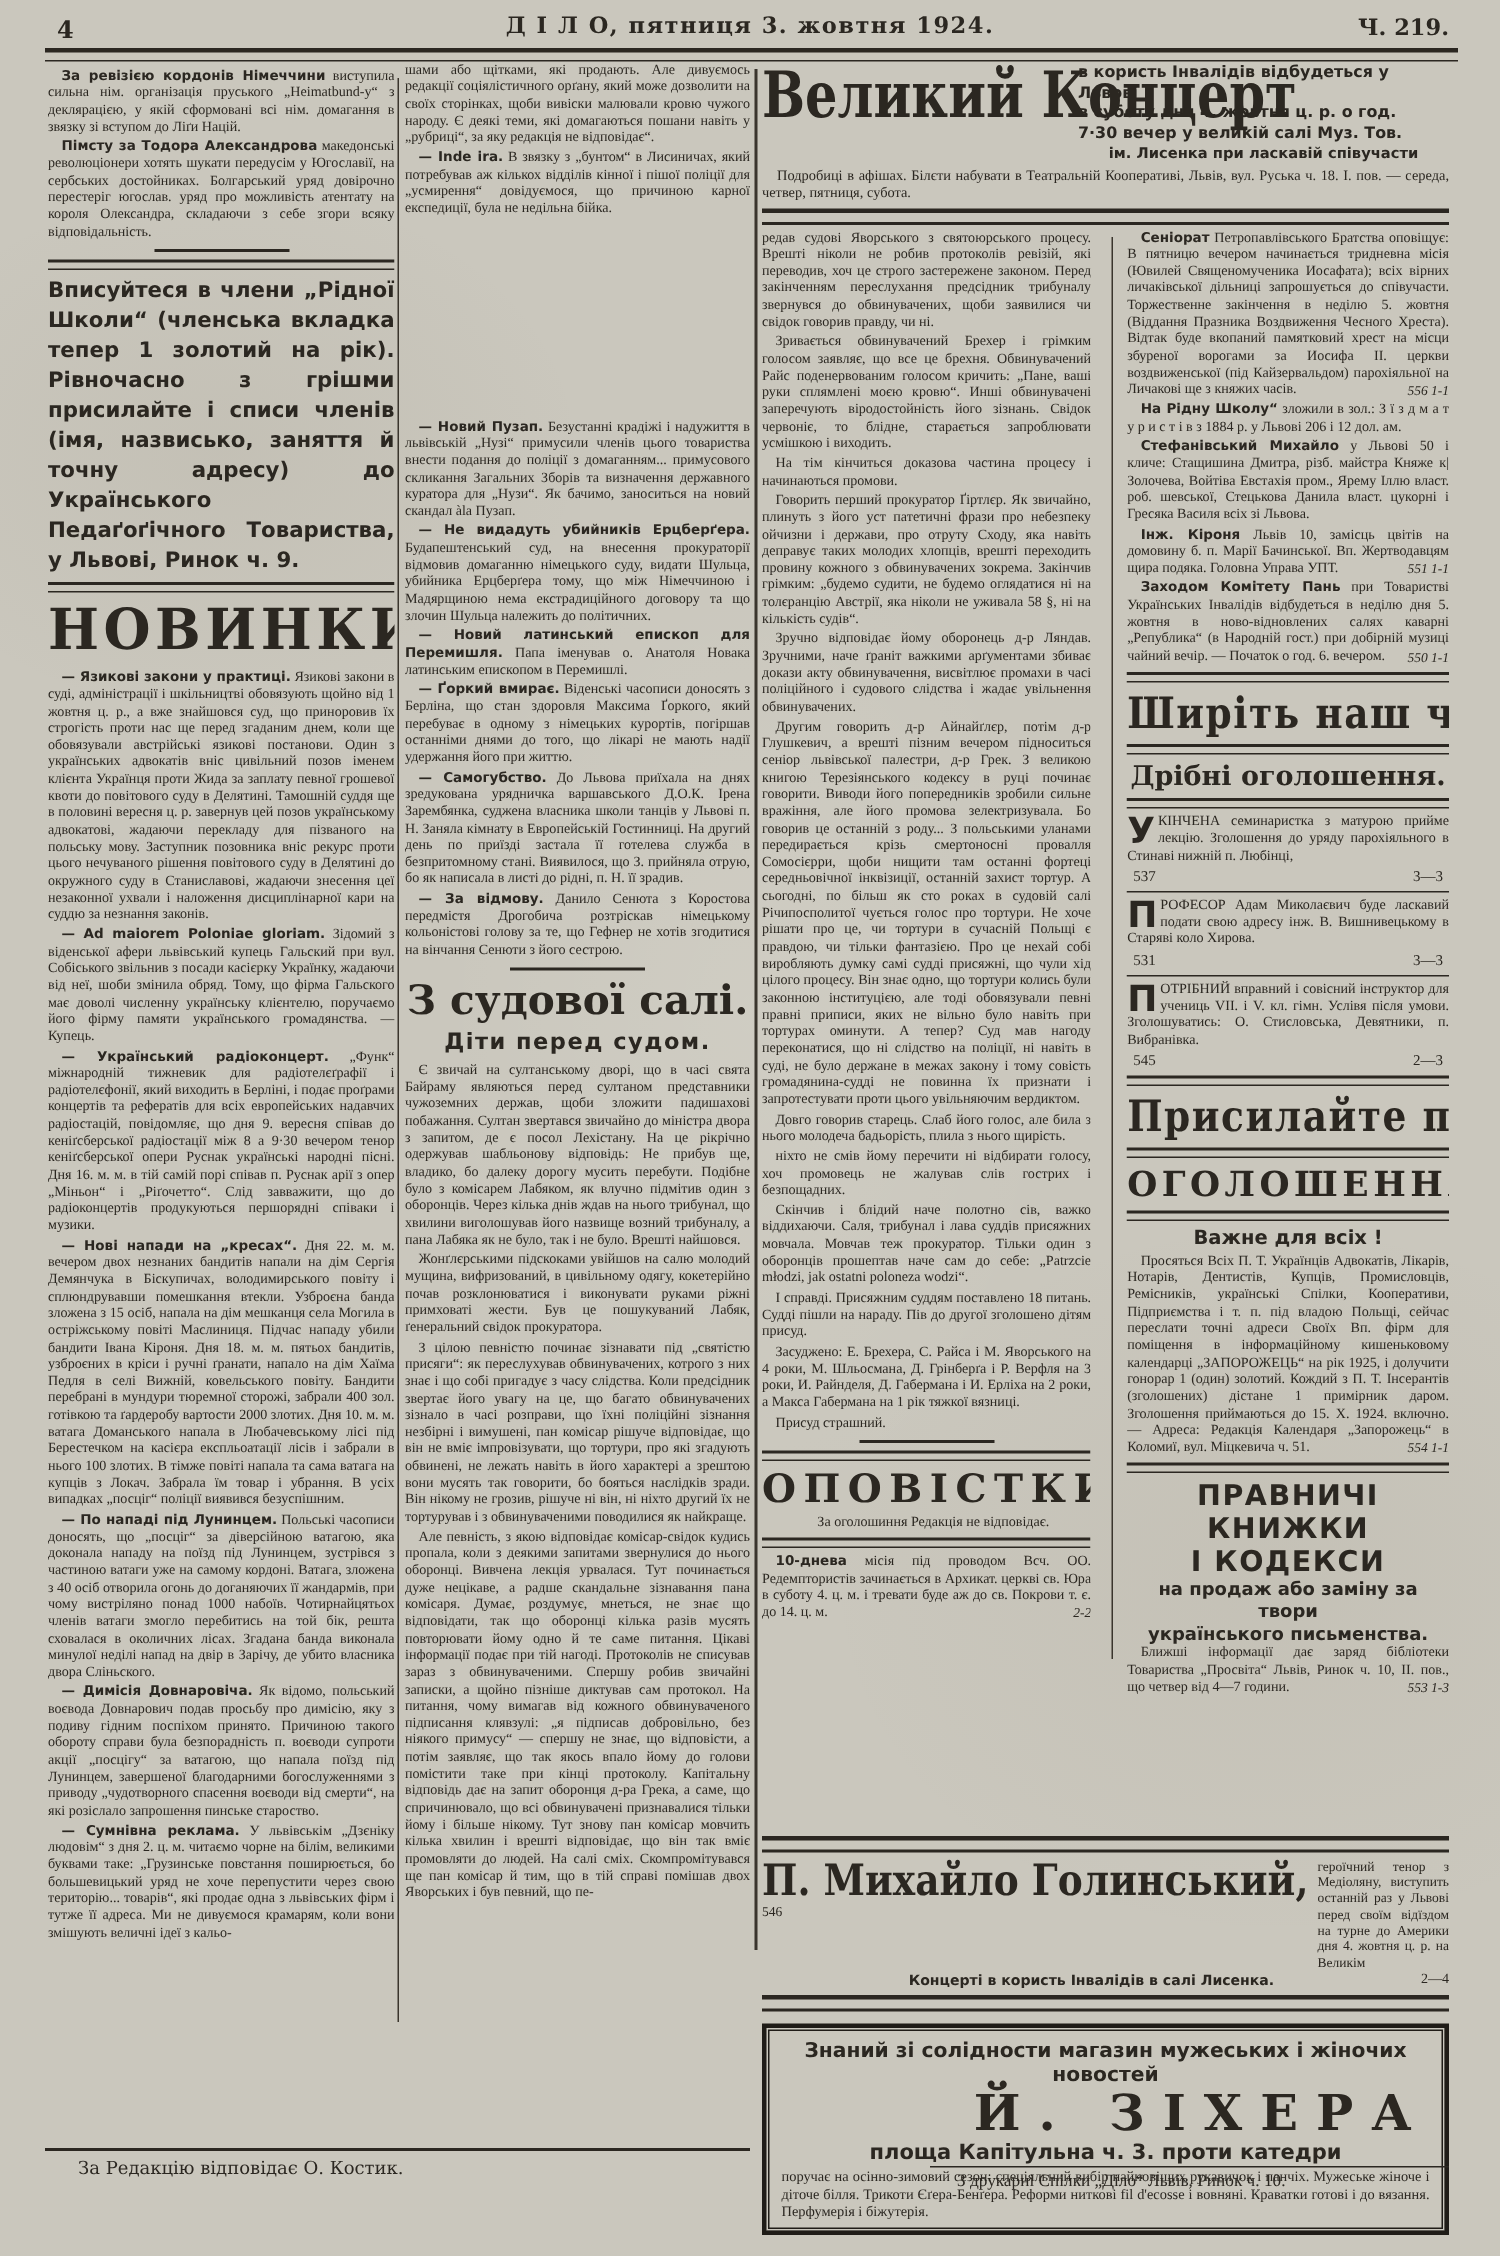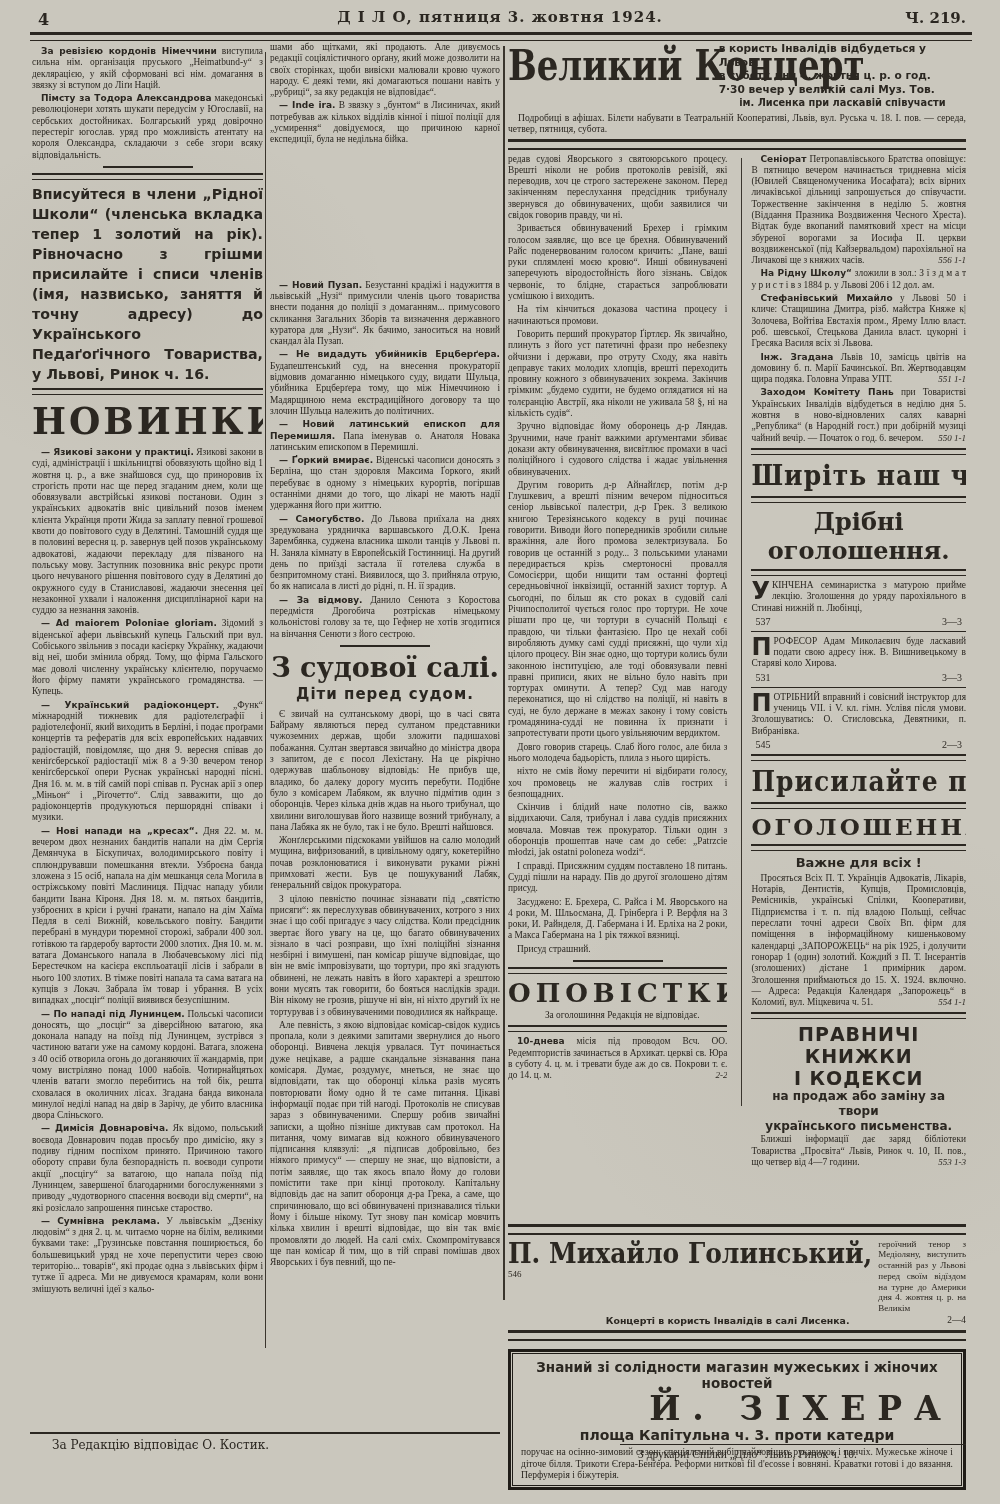--- a/index.html
+++ b/index.html
@@ -35,21 +35,21 @@
   .rule2{height:4px;border-top:2px solid #2b2721;border-bottom:1px solid #2b2721;margin:4px 0;}
   .shortrule{width:90px;margin:5px auto;border-top:2px solid #2b2721;}
   
   .joinbox{font-family:"DejaVu Sans",sans-serif;font-weight:bold;font-size:14.2px;line-height:20px;text-align:justify;margin:4px 0;}
   .novynky{font-family:"DejaVu Serif",serif;font-weight:bold;font-size:36px;letter-spacing:3px;text-align:center;margin:4px 0 6px;transform:scaleY(1.05);}
   .gap{height:132px;}
   .court-t{font-family:"DejaVu Serif",serif;font-weight:bold;font-size:27px;text-align:center;margin:4px 0 2px;}
   .court-s{font-family:"DejaVu Sans",sans-serif;font-weight:bold;font-size:15px;text-align:center;letter-spacing:1px;margin-bottom:6px;}
   .opov{font-family:"DejaVu Serif",serif;font-weight:bold;font-size:26px;letter-spacing:5px;text-align:center;margin:2px 0;}
   .banner{font-family:"DejaVu Serif",serif;font-weight:bold;font-size:25px;letter-spacing:1px;text-align:center;padding:2px 0;transform:scaleY(1.15);white-space:nowrap;}
-  .cls-t{font-family:"DejaVu Serif",serif;font-weight:bold;font-size:24px;text-align:center;margin:2px 0;}
+  .cls-t{font-family:"DejaVu Serif",serif;font-weight:bold;font-size:18px;text-align:center;margin:2px 0;}
   .oh-t{font-family:"DejaVu Serif",serif;font-weight:bold;font-size:23px;letter-spacing:3px;text-align:center;margin:3px 0;}
   .vz-t{font-family:"DejaVu Sans",sans-serif;font-weight:bold;font-size:13px;text-align:center;margin:3px 0;}
   .kn-t{font-family:"DejaVu Sans",sans-serif;font-weight:bold;font-size:19px;letter-spacing:1px;text-align:center;line-height:22px;}
   .kn-s{font-family:"DejaVu Sans",sans-serif;font-weight:bold;font-size:12px;text-align:center;line-height:15px;}
   .drop{float:left;font-family:"DejaVu Sans",sans-serif;font-weight:bold;font-size:24px;line-height:20px;margin:1px 2px 0 0;}
   .clsrow{display:flex;justify-content:space-between;font-size:10px;padding:0 4px;}
   
   .concert{margin-bottom:2px;}
   .con-top{display:flex;align-items:flex-start;}
   .con-name{width:46%;font-family:"DejaVu Serif",serif;font-weight:bold;font-size:34px;line-height:36px;transform:scaleY(1.25);transform-origin:top left;letter-spacing:0px;white-space:nowrap;}
@@ -93,21 +93,21 @@
 
   <div class="vr" style="left:265px;top:52px;height:1296px;"></div>
   <div class="vr" style="left:503px;top:46px;height:1254px;width:2px;"></div>
   <div class="vr" style="left:741px;top:158px;height:948px;"></div>
 
   <div class="col" id="c1">
     <p class="t"><span class="ld">За ревізією кордонів Німеччини</span><span> виступила сильна нім. організація пруського „Heimatbund-у“ з деклярацією, у якій сформовані всі нім. домагання в звязку зі вступом до Ліґи Націй.</span></p>
     <p class="t"><span class="ld">Пімсту за Тодора Александрова</span><span> македонські революціонери хотять шукати передусім у Югославії, на сербських достойниках. Болгарський уряд довірочно перестеріг югослав. уряд про можливість атентату на короля Олександра, складаючи з себе згори всяку відповідальність.</span></p>
     <div class="shortrule"></div>
     <div class="rule2"></div>
-    <p class="joinbox">Вписуйтеся в члени „Рідної Школи“ (членська вкладка тепер 1 золотий на рік). Рівночасно з грішми присилайте і списи членів (імя, назвисько, заняття й точну адресу) до Українського Педаґоґічного Товариства, у Львові, Ринок ч. 16.</p>
+    <p class="joinbox">Вписуйтеся в члени „Рідної Школи“ (членська вкладка тепер 1 золотий на рік). Рівночасно з грішми присилайте і списи членів (імя, назвисько, заняття й точну адресу) до Українського Педаґоґічного Товариства, у Львові, Ринок ч. 9.</p>
     <div class="rule2"></div>
     <div class="novynky">НОВИНКИ.</div>
     <p class="t"><span class="ld">— Язикові закони у практиці.</span><span> Язикові закони в суді, адміністрації і шкільництві обовязують щойно від 1 жовтня ц. р., а вже знайшовся суд, що приноровив їх строгість проти нас ще перед згаданим днем, коли ще обовязували австрійські язикові постанови. Один з українських адвокатів вніс цивільний позов іменем клієнта Українця проти Жида за заплату певної грошевої квоти до повітового суду в Делятині. Тамошній суддя ще в половині вересня ц. р. завернув цей позов українському адвокатові, жадаючи перекладу для пізваного на польську мову. Заступник позовника вніс рекурс проти цього нечуваного рішення повітового суду в Делятині до окружного суду в Станиславові, жадаючи знесення цеї незаконної ухвали і наложення дисциплінарної кари на суддю за незнання законів.</span></p>
     <p class="t"><span class="ld">— Ad maiorem Poloniae gloriam.</span><span> Зідомий з віденської афери львівський купець Гальский при вул. Собіського звільнив з посади касієрку Українку, жадаючи від неї, шоби змінила обряд. Тому, що фірма Гальского має доволі численну українську клієнтелю, поручаємо його фірму памяти українського громадянства. — Купець.</span></p>
     <p class="t"><span class="ld">— Український радіоконцерт.</span><span> „Функ“ міжнародній тижневик для радіотелєґрафії і радіотелєфонії, який виходить в Берліні, і подає проґрами концертів та рефератів для всіх европейських надавчих радіостацій, повідомляє, що дня 9. вересня співав до кеніґсберської радіостації між 8 а 9·30 вечером тенор кеніґсберської опери Руснак українські народні пісні. Дня 16. м. м. в тій самій порі співав п. Руснак арії з опер „Міньон“ і „Ріґочетто“. Слід завважити, що до радіоконцертів продукуються першорядні співаки і музики.</span></p>
     <p class="t"><span class="ld">— Нові напади на „кресах“.</span><span> Дня 22. м. м. вечером двох незнаних бандитів напали на дім Сергія Демянчука в Біскупичах, володимирського повіту і сплюндрувавши помешкання втекли. Узброєна банда зложена з 15 осіб, напала на дім мешканця села Могила в остріжському повіті Маслиниця. Підчас нападу убили бандити Івана Кіроня. Дня 18. м. м. пятьох бандитів, узброєних в кріси і ручні ґранати, напало на дім Хаїма Педля в селі Вижній, ковельського повіту. Бандити перебрані в мундури тюремної сторожі, забрали 400 зол. готівкою та ґардеробу вартости 2000 злотих. Дня 10. м. м. ватага Доманського напала в Любачевському лісі під Берестечком на касієра експльоатації лісів і забрали в нього 100 злотих. В тімже повіті напала та сама ватага на купців з Локач. Забрала їм товар і убрання. В усіх випадках „посціг“ поліції виявився безуспішним.</span></p>
     <p class="t"><span class="ld">— По нападі під Лунинцем.</span><span> Польські часописи доносять, що „посціг“ за діверсійною ватагою, яка доконала нападу на поїзд під Лунинцем, зустрівся з частиною ватаги уже на самому кордоні. Ватага, зложена з 40 осіб отворила огонь до доганяючих її жандармів, при чому вистріляно понад 1000 набоїв. Чотирнайцятьох членів ватаги змогло перебитись на той бік, решта сховалася в околичних лісах. Згадана банда виконала минулої неділі напад на двір в Зарічу, де убито власника двора Сліньского.</span></p>
     <p class="t"><span class="ld">— Димісія Довнаровіча.</span><span> Як відомо, польський воєвода Довнарович подав просьбу про димісію, яку з подиву гідним поспіхом принято. Причиною такого обороту справи була безпорадність п. воєводи супроти акції „посцігу“ за ватагою, що напала поїзд під Лунинцем, завершеної благодарними богослуженнями з приводу „чудотворного спасення воєводи від смерти“, на які розіслало запрошення пинське староство.</span></p>
     <p class="t"><span class="ld">— Сумнівна реклама.</span><span> У львівськім „Дзєніку людовім“ з дня 2. ц. м. читаємо чорне на білім, великими буквами таке: „Грузинське повстання поширюється, бо большевицький уряд не хоче перепустити через свою територію... товарів“, які продає одна з львівських фірм і тутже її адреса. Ми не дивуємося крамарям, коли вони змішують величні ідеї з кальо-</span></p>
   </div>
@@ -167,21 +167,21 @@
         <div class="opov">ОПОВІСТКИ.</div>
         <p class="t center">За оголошиння Редакція не відповідає.</p>
         <div class="rule2"></div>
         <p class="t"><span class="ld">10-днева</span><span> місія під проводом Всч. ОО. Редемптористів зачинається в Архикат. церкві св. Юра в суботу 4. ц. м. і тревати буде аж до св. Покрови т. є. до 14. ц. м.</span><span class="mk">2-2</span></p>
       </div>
 
       <div id="c4">
         <p class="t"><span class="ld">Сеніорат</span><span> Петропавлівського Братства оповіщує: В пятницю вечером начинається тридневна місія (Ювилей Священомученика Иосафата); всіх вірних личаківської дільниці запрошується до співучасти. Торжественне закінчення в неділю 5. жовтня (Віддання Празника Воздвиження Чесного Хреста). Відтак буде вкопаний памятковий хрест на місци збуреної ворогами за Иосифа II. церкви воздвиженської (під Кайзервальдом) парохіяльної на Личакові ще з княжих часів.</span><span class="mk">556 1-1</span></p>
         <p class="t"><span class="ld">На Рідну Школу“</span><span> зложили в зол.: З ї з д  м а т у р и с т і в  з 1884 р. у Львові 206 і 12 дол. ам.</span></p>
         <p class="t"><span class="ld">Стефанівський Михайло</span><span> у Львові 50 і кличе: Стащишина Дмитра, різб. майстра Княже к|Золочева, Войтіва Евстахія пром., Ярему Іллю власт. роб. шевської, Стецькова Данила власт. цукорні і Гресяка Василя всіх зі Львова.</span></p>
-        <p class="t"><span class="ld">Інж. Згадана</span><span> Львів 10, замісць цвітів на домовину б. п. Марії Бачинської. Вп. Жертводавцям щира подяка. Головна Управа УПТ.</span><span class="mk">551 1-1</span></p>
+        <p class="t"><span class="ld">Інж. Кіроня</span><span> Львів 10, замісць цвітів на домовину б. п. Марії Бачинської. Вп. Жертводавцям щира подяка. Головна Управа УПТ.</span><span class="mk">551 1-1</span></p>
         <p class="t"><span class="ld">Заходом Комітету Пань</span><span> при Товаристві Українських Інвалідів відбудеться в неділю дня 5. жовтня в ново-відновлених салях каварні „Република“ (в Народній гост.) при добірній музиці чайний вечір. — Початок о год. 6. вечером.</span><span class="mk">550 1-1</span></p>
         <div class="rule2"></div>
         <div class="banner">Ширіть наш часопис !</div>
         <div class="rule2"></div>
         <div class="cls-t">Дрібні оголошення.</div>
         <div class="rule2"></div>
         <div>
           <p class="t ni"><span class="drop">У</span><span>КІНЧЕНА семинаристка з матурою прийме лекцію. Зголошення до уряду парохіяльного в Стинаві нижній п. Любінці,</span></p>
           <div class="clsrow">
               <span>537</span>

